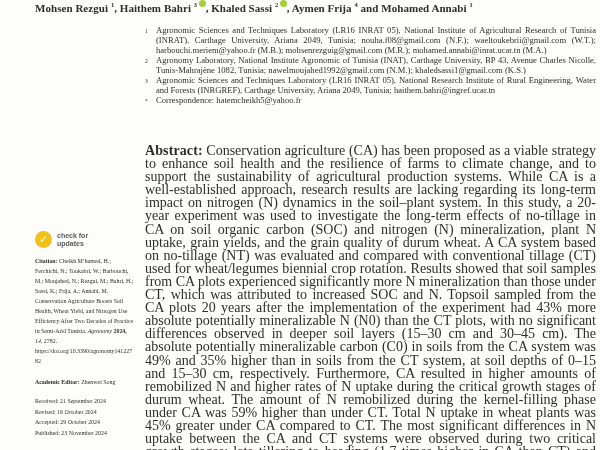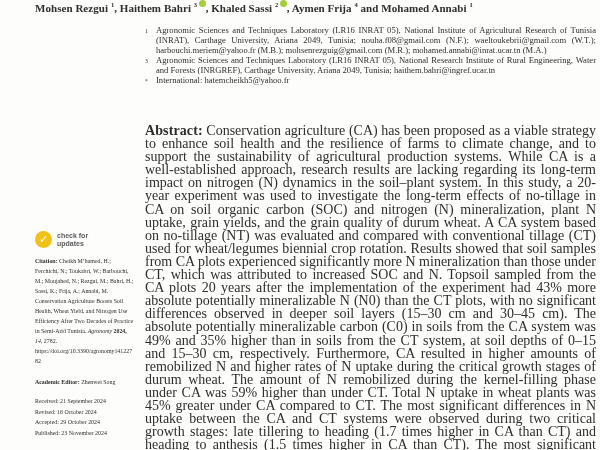--- a/index.html
+++ b/index.html
@@ -79,24 +79,28 @@
       </div>
   </div>
 
   <div class="main">
     <div class="affils">
         <div class="affil">
           <span class="marker">1</span>
           <span class="atext">Agronomic Sciences and Techniques Laboratory (LR16 INRAT 05), National Institute of Agricultural Research of Tunisia (INRAT), Carthage University, Ariana 2049, Tunisia; nouha.f08@gmail.com (N.F.); waeltoukebrii@gmail.com (W.T.); harbouchi.meriem@yahoo.fr (M.B.); mohsenrezguig@gmail.com (M.R.); mohamed.annabi@inrat.ucar.tn (M.A.)</span>
         </div>
         <div class="affil">
+          <span class="marker">2</span>
+          <span class="atext">Agronomy Laboratory, National Institute Agronomic of Tunisia (INAT), Carthage University, BP 43, Avenue Charles Nicolle, Tunis-Mahrajène 1082, Tunisia; nawelmoujahed1992@gmail.com (N.M.); khaledsassi1@gmail.com (K.S.)</span>
+        </div>
+        <div class="affil">
           <span class="marker">3</span>
           <span class="atext">Agronomic Sciences and Techniques Laboratory (LR16 INRAT 05), National Research Institute of Rural Engineering, Water and Forests (INRGREF), Carthage University, Ariana 2049, Tunisia; haithem.bahri@ingref.ucar.tn</span>
         </div>
         <div class="affil">
           <span class="marker">*</span>
-          <span class="atext">International: hatemcheikh5@yahoo.fr</span>
+          <span class="atext">Correspondence: hatemcheikh5@yahoo.fr</span>
         </div>
       </div>
     <p class="abstract"><b>Abstract:</b> <span>Conservation agriculture (CA) has been proposed as a viable strategy to enhance soil health and the resilience of farms to climate change, and to support the sustainability of agricultural production systems. While CA is a well-established approach, research results are lacking regarding its long-term impact on nitrogen (N) dynamics in the soil–plant system. In this study, a 20-year experiment was used to investigate the long-term effects of no-tillage in CA on soil organic carbon (SOC) and nitrogen (N) mineralization, plant N uptake, grain yields, and the grain quality of durum wheat. A CA system based on no-tillage (NT) was evaluated and compared with conventional tillage (CT) used for wheat/legumes biennial crop rotation. Results showed that soil samples from CA plots experienced significantly more N mineralization than those under CT, which was attributed to increased SOC and N. Topsoil sampled from the CA plots 20 years after the implementation of the experiment had 43% more absolute potentially mineralizable N (N0) than the CT plots, with no significant differences observed in deeper soil layers (15–30 cm and 30–45 cm). The absolute potentially mineralizable carbon (C0) in soils from the CA system was 49% and 35% higher than in soils from the CT system, at soil depths of 0–15 and 15–30 cm, respectively. Furthermore, CA resulted in higher amounts of remobilized N and higher rates of N uptake during the critical growth stages of durum wheat. The amount of N remobilized during the kernel-filling phase under CA was 59% higher than under CT. Total N uptake in wheat plants was 45% greater under CA compared to CT. The most significant differences in N uptake between the CA and CT systems were observed during two critical growth stages: late tillering to heading (1.7 times higher in CA than CT) and heading to anthesis (1.5 times higher in CA than CT). The most significant differences for N uptake</span></p>
   </div>
 
 </div>
 
 </body></html>

